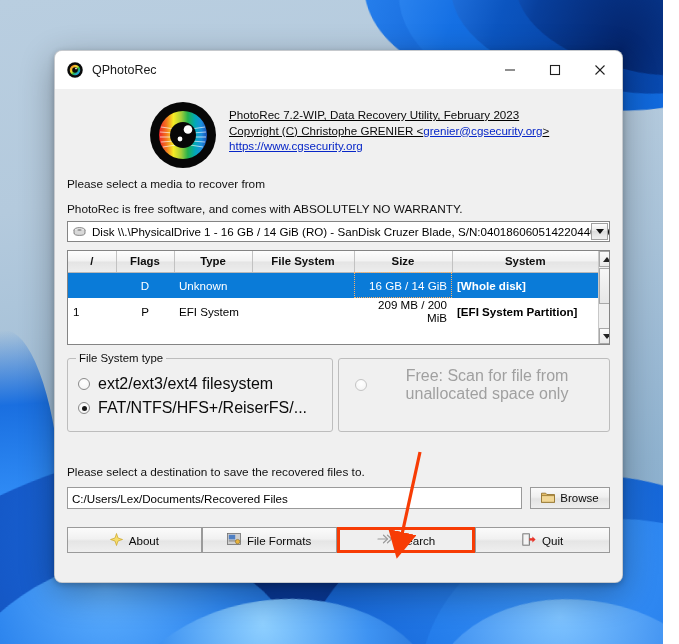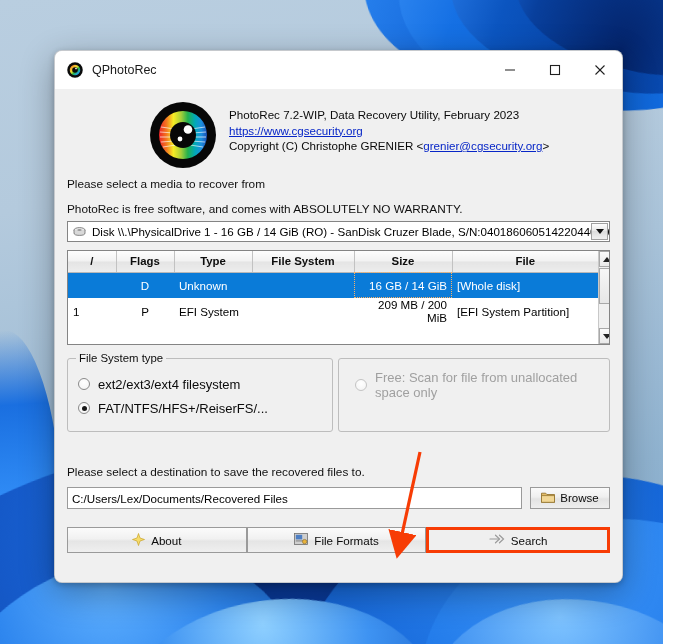--- a/index.html
+++ b/index.html
@@ -126,21 +126,21 @@
   .wbtn {
     width: 45px; height: 38px;
     display: flex; align-items: center; justify-content: center;
     font-size: 12px; color: #202020;
     cursor: default;
   }
 
   #client { padding: 0 0 0 0; position: relative; height: 495px; background: #f0f0f0; }
 
   
-  .hdr { display: flex; padding: 12px 4px 0 0; }
+  .hdr { display: flex; padding: 12px 4px 0 0; text-decoration: underline; }
   #logo-wrap { margin-left: 94px; width: 68px; height: 68px; }
   .hdr-text { margin-left: 12px; margin-top: 6px; font-size: 11.6px; color: #0a0a0a; line-height: 15.5px; }
   .hdr-text a { color: #0726c7; text-decoration: underline; }
 
   .para { font-size: 11.8px; color: #101010; margin: 0 0 0 12px; }
   #warranty { margin-top: 11px; }
   #media-label { margin-top: 8px; }
 
   
   #combo {
@@ -192,21 +192,21 @@
     text-align: center;
     padding: 0;
   }
   tbody td { height: 26px; padding: 0 5px; color: #000; font-size: 11.6px; }
   tr.sel td { background: #0a7bd8; color: #fff; }
   td.c-idx  { text-align: left; }
   td.c-flags{ text-align: center; }
   td.c-type { text-align: left; }
   td.c-fs   { text-align: left; }
   td.c-size { text-align: right; }
-  td.c-label{ text-align: left; }
+  td.c-label{ text-align: left; font-weight: bold; }
   tr.sel td.c-size { outline: 1px dotted #f7b26a; outline-offset: -1px; }
 
   #vscroll {
     width: 17px; flex: 0 0 auto;
     background: #f0f0f0;
     border-left: 1px solid #c8c8c8;
     position: relative;
   }
   .sb-btn {
     height: 16px;
@@ -231,22 +231,22 @@
     border-radius: 3px;
     padding: 13px 10px 11px 10px;
     flex: 1 1 0;
     min-height: 70px;
   }
   .gbox .legend {
     position: absolute; top: -7px; left: 8px;
     background: #f0f0f0; padding: 0 3px;
     font-size: 11.4px; color: #0d0d0d;
   }
-  .radio-row { display: flex; align-items: center; height: 24px; font-size: 13px; color: #0b0b0b; }
-  .radio-row.dim { color: #a0a0a0; }
+  .radio-row { display: flex; align-items: center; height: 24px; font-size: 16px; color: #0b0b0b; }
+  .radio-row.dim { color: #a0a0a0; text-align: center; }
   .rdo {
     width: 12px; height: 12px; border-radius: 50%;
     border: 1px solid #8a8a8a;
     background: radial-gradient(circle at 50% 35%, #ffffff 0%, #f2f2f2 100%);
     margin-right: 8px; flex: 0 0 auto;
     display: flex; align-items: center; justify-content: center;
   }
   .rdo.dim { border-color: #c4c4c4; }
   .rdo .dot { width: 5px; height: 5px; border-radius: 50%; background: #1a1a1a; }
   .gbox.right { padding-left: 16px; }
@@ -381,24 +381,24 @@
               <line x1="54" y1="46" x2="41" y2="44"></line>
             </g>
             <circle cx="34" cy="34" r="13" fill="#070707"></circle>
             <circle cx="39" cy="28.5" r="4.3" fill="#ffffff"></circle>
             <circle cx="31" cy="38" r="2.4" fill="#ffffff"></circle>
           </svg>
         </span>
         <div class="hdr-text">
           <div>PhotoRec 7.2-WIP, Data Recovery Utility, February 2023</div>
           <div>
-            <a href="#">https://www.cgsecurity.org</a>
+            <span>Copyright (C) Christophe GRENIER &lt;</span><a href="#">grenier@cgsecurity.org</a><span>&gt;</span>
           </div>
           <div>
-            <span>Copyright (C) Christophe GRENIER &lt;</span><a href="#">grenier@cgsecurity.org</a><span>&gt;</span>
+            <a href="#">https://www.cgsecurity.org</a>
           </div>
         </div>
       </div>
 
       <div class="para" id="media-label">Please select a media to recover from</div>
       <div class="para" id="warranty">PhotoRec is free software, and comes with ABSOLUTELY NO WARRANTY.</div>
 
       <div id="combo">
         <span class="disk-ico">
           <svg width="15" height="11" viewBox="0 0 15 11">
@@ -424,21 +424,21 @@
                 <col style="width:98px">
                 <col style="width:146px">
             </colgroup>
             <thead>
               <tr>
                 <th>/</th>
                 <th>Flags</th>
                 <th>Type</th>
                 <th>File System</th>
                 <th>Size</th>
-                <th style="border-right:none">File</th>
+                <th style="border-right:none">System</th>
               </tr>
             </thead>
             <tbody>
               <tr class="sel">
                 <td class="c-idx"></td>
                 <td class="c-flags">D</td>
                 <td class="c-type">Unknown</td>
                 <td class="c-fs"></td>
                 <td class="c-size">16 GB / 14 GiB</td>
                 <td class="c-label">[Whole disk]</td>
@@ -529,20 +529,33 @@
               <g stroke="#9a9a9a" stroke-width="1.2" fill="none" stroke-linecap="round">
                 <path d="M1 6 H10"></path>
                 <path d="M6.5 2.2 L10.5 6 L6.5 9.8"></path>
                 <path d="M10.5 2.2 L14.5 6 L10.5 9.8"></path>
               </g>
             </svg>
           </span>
           <span>Search</span>
         </div>
 
+        <div class="btn">
+          <span>
+            <svg width="14" height="13" viewBox="0 0 14 13">
+              <rect x="0.8" y="0.8" width="6.6" height="11.4" fill="#d8d8d8" stroke="#6b6b6b" stroke-width="0.8"></rect>
+              <rect x="1.8" y="1.8" width="4.2" height="9.4" fill="#f4f4f4"></rect>
+              <g fill="#e8352a">
+                <rect x="7.4" y="5.2" width="4.2" height="2.4"></rect>
+                <path d="M10.4 3.4 L13.6 6.4 L10.4 9.4 Z"></path>
+              </g>
+            </svg>
+          </span>
+          <span>Quit</span>
+        </div>
       </div>
 
     </div>
   </div>
 
   <svg id="arrow-svg">
     <defs>
       <marker id="ahead" markerWidth="9" markerHeight="9" refX="2.2" refY="4.5" orient="auto">
         <path d="M0,0 L0,9 L8.5,4.5 z" fill="#f73c05"></path>
       </marker>

